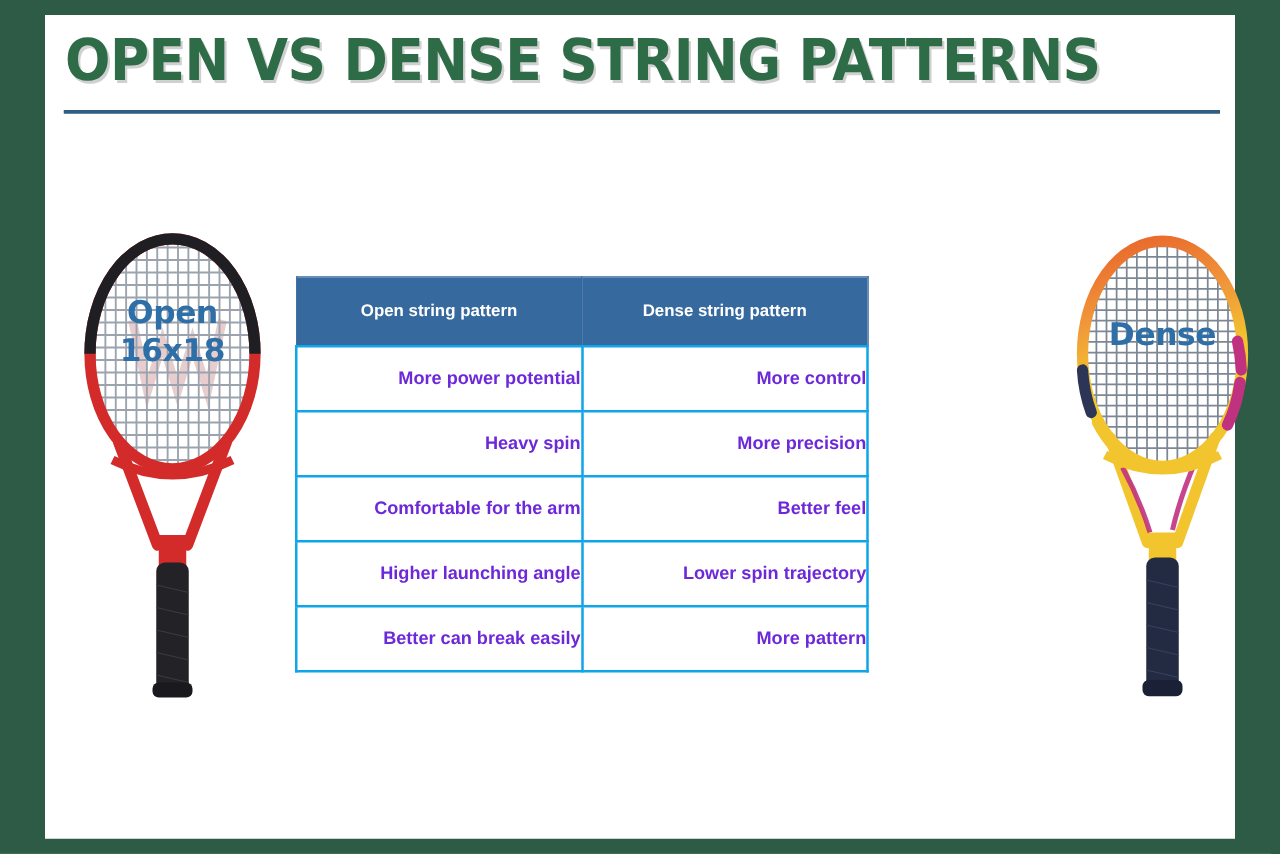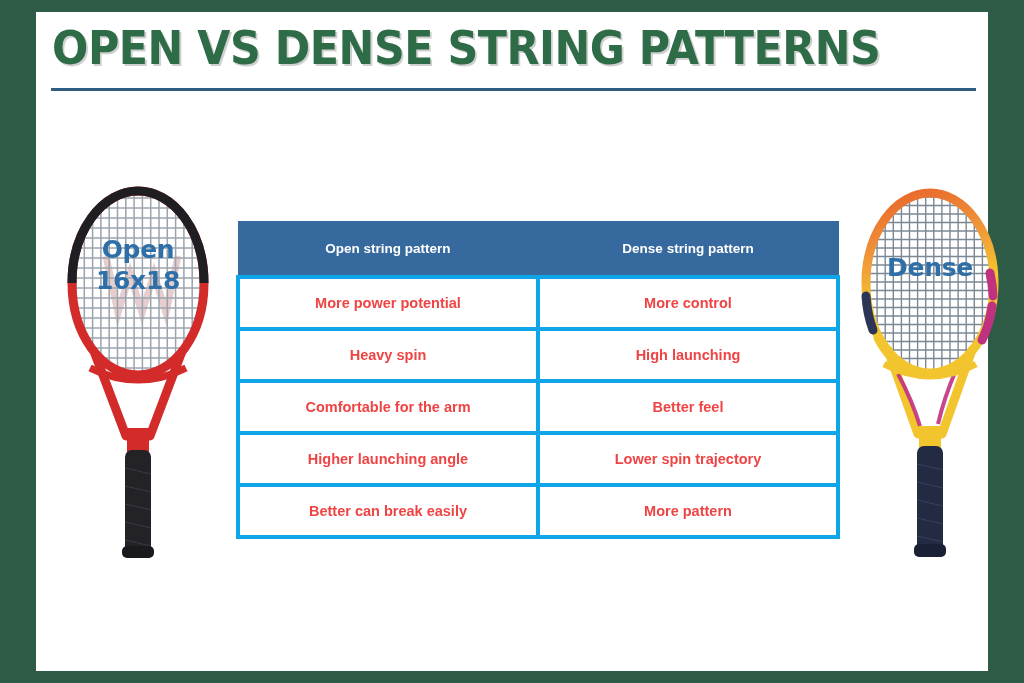--- a/index.html
+++ b/index.html
@@ -42,41 +42,41 @@
     position:absolute;
     left:51px; top:88px;
     width:925px; height:3px;
     background:#2F5E80;
   }
 
   
   #table{
     position:absolute;
     left:236px; top:221px;
-    width:604px;
+    width:459px;
     border-collapse:collapse;
     table-layout:fixed;
   }
   #table th{
     background:#36699E;
     color:#FFFFFF;
     font-size:13.5px;
     font-weight:700;
     height:55px;
     text-align:center;
     border:1px solid #36699E;
   }
   #table td{
     height:52px;
-    text-align:center;
+    text-align:right;
     vertical-align:middle;
     font-size:14.5px;
     font-weight:700;
-    color:#ef4444;
-    border:4px solid #0ea5e9;
+    color:#6d28d9;
+    border:2px solid #0ea5e9;
     background:#FFFFFF;
   }
 
   
   .racket{ position:absolute; }
   .racket svg{ display:block; }
   .racket-label{
     position:absolute;
     width:100%;
     text-align:center;
@@ -279,21 +279,21 @@
         <th>Dense string pattern</th>
       </tr>
     </thead>
     <tbody>
       <tr>
         <td>More power potential</td>
         <td>More control</td>
       </tr>
       <tr>
         <td>Heavy spin</td>
-        <td>High launching</td>
+        <td>More precision</td>
       </tr>
       <tr>
         <td>Comfortable for the arm</td>
         <td>Better feel</td>
       </tr>
       <tr>
         <td>Higher launching angle</td>
         <td>Lower spin trajectory</td>
       </tr>
       <tr>

